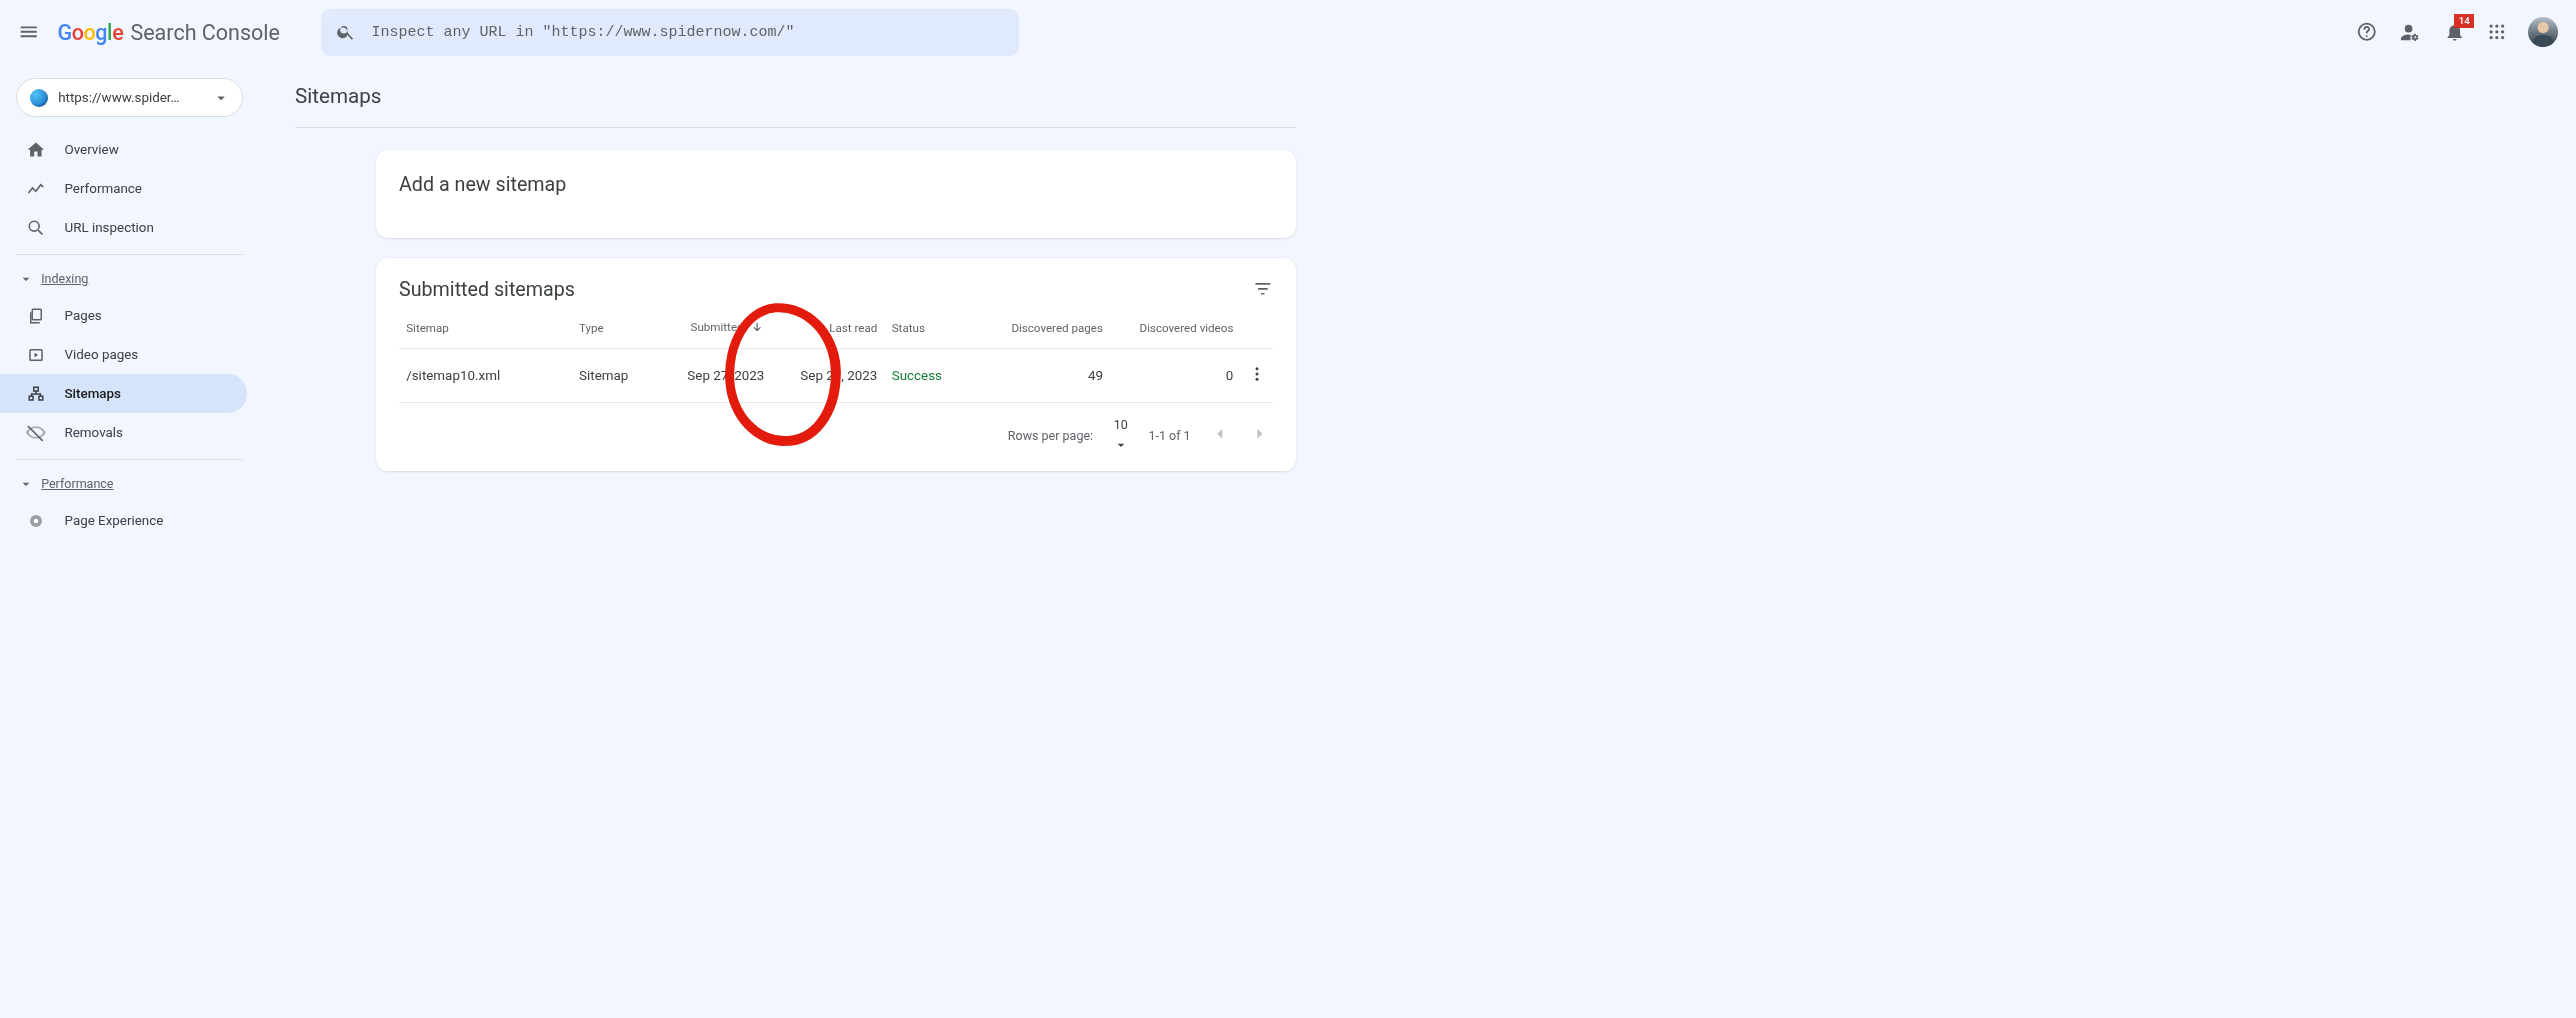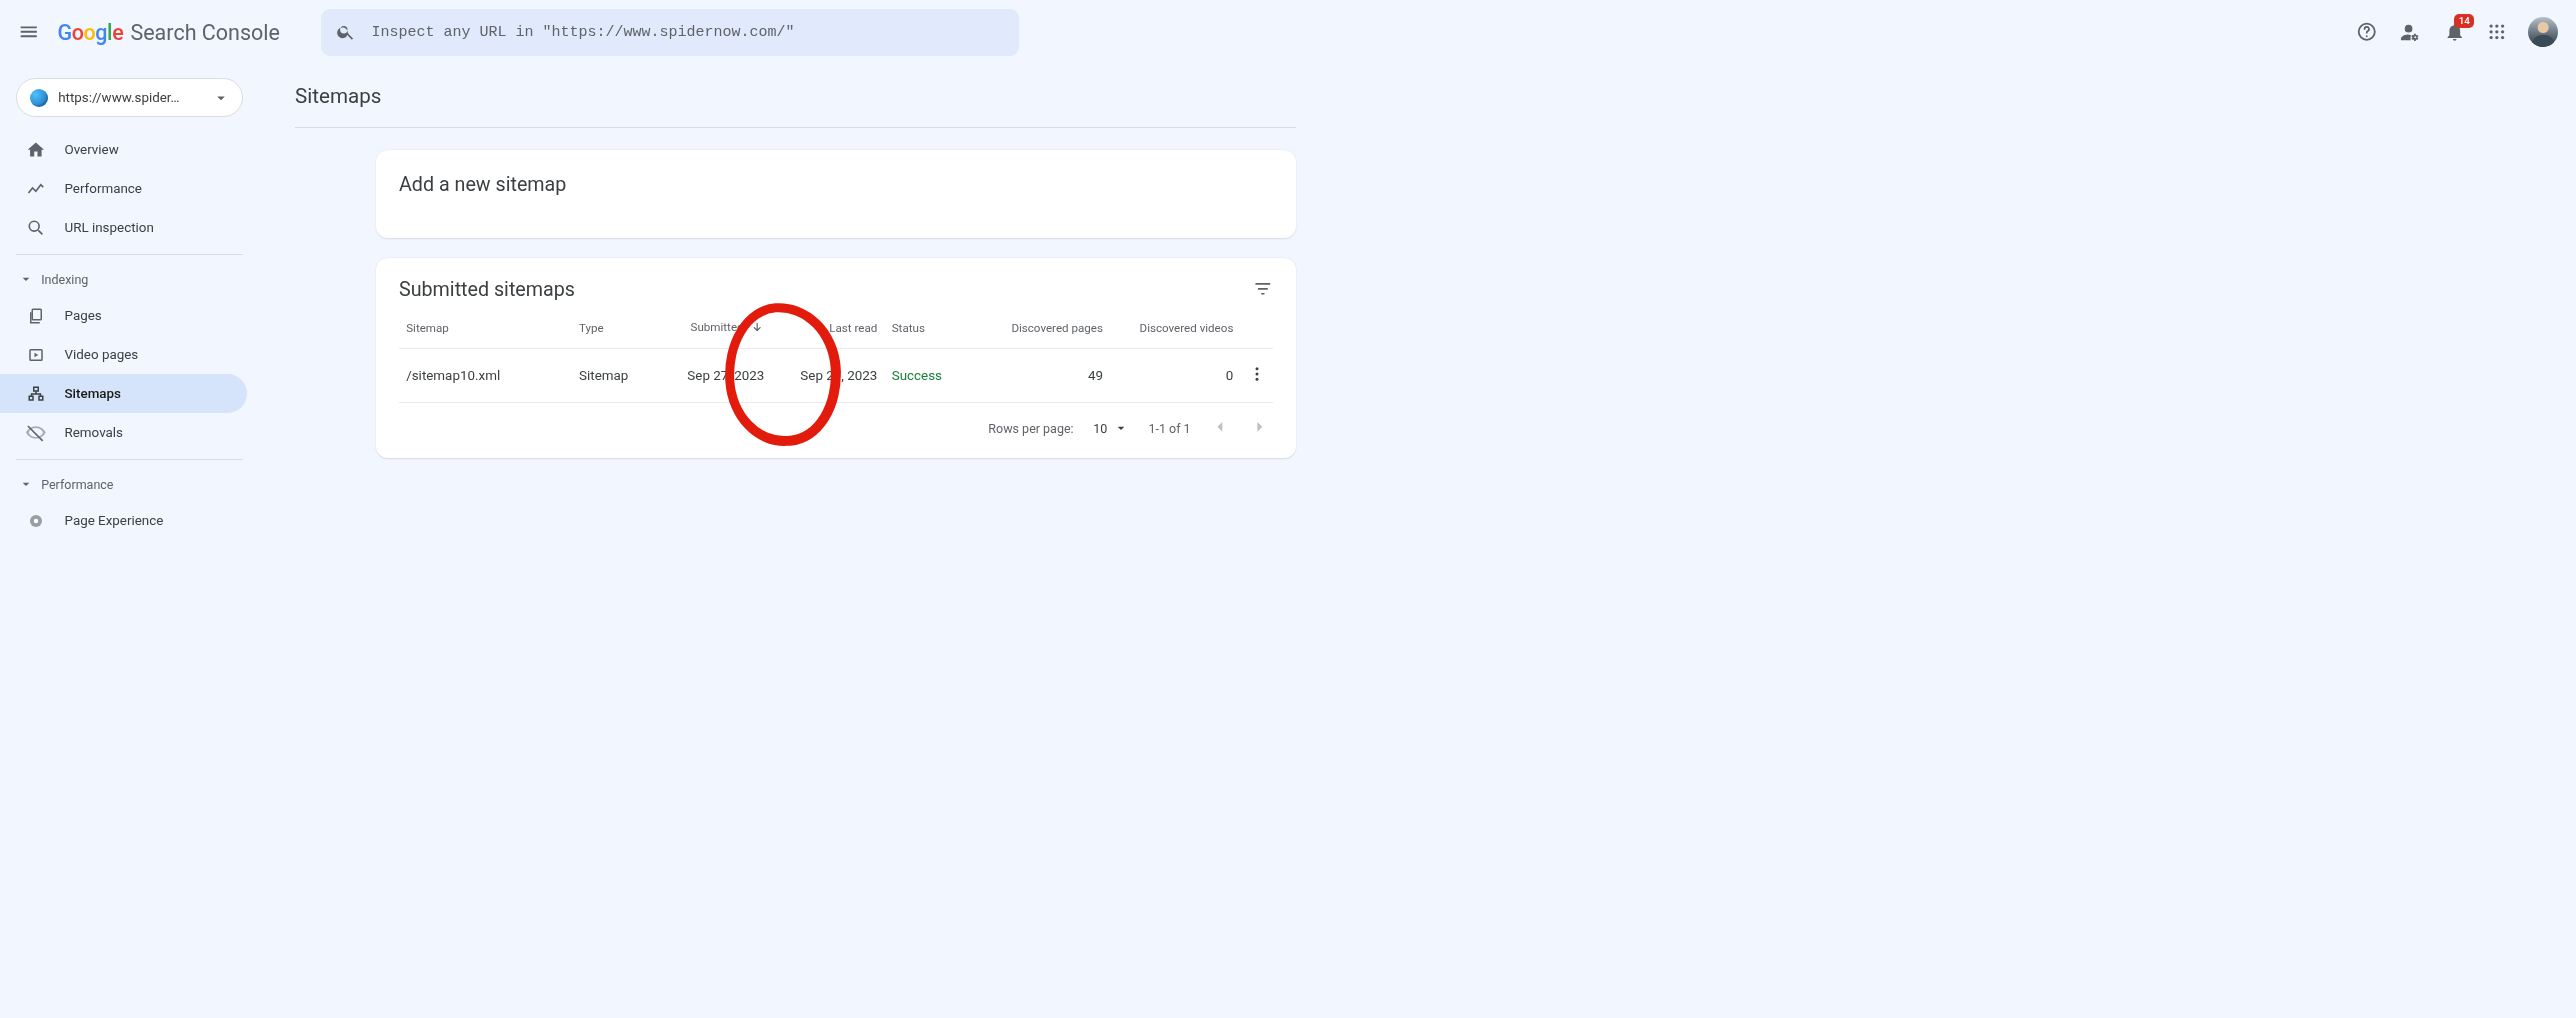--- a/index.html
+++ b/index.html
@@ -57,21 +57,21 @@
     border:none;background:transparent;outline:none;
     font-size:15px;color:var(--muted);width:100%;font-family:Liberation Mono, monospace;
   }
   .searchbar input::placeholder{color:var(--muted);}
 
   .header-spacer{flex:1;}
   .header-icons{display:flex;align-items:center;gap:21.5px;color:#5f6368;}
   .icon-btn{display:flex;align-items:center;justify-content:center;position:relative;}
   .badge{
     position:absolute;top:-7.2px;right:-9px;
-    background:var(--red);color:#fff;border-radius:5px;
+    background:var(--red);color:#fff;border-radius:0;
     font-size:9.8px;font-weight:500;padding:0.9px 4.5px;line-height:12.5px;
   }
   .avatar{
     width:30px;height:30px;border-radius:50%;
     background:linear-gradient(180deg,#b7c0c8 0%,#6d7a86 50%,#2d3a45 100%);
     position:relative;overflow:hidden;
   }
   .avatar::before{content:"";position:absolute;left:50%;top:18%;width:10.7px;height:10.7px;border-radius:50%;background:#e9c8a8;transform:translateX(-50%);}
   .avatar::after{content:"";position:absolute;left:50%;bottom:-3.6px;width:21.5px;height:16px;border-radius:9px 9px 0 0;background:#3a4a57;transform:translateX(-50%);}
 
@@ -115,22 +115,22 @@
     color:#3c4043;font-size:13.4px;
     border-radius:0 19.7px 19.7px 0;
     margin-right:12.5px;
   }
   .nav-item .nav-icon{width:21.5px;display:flex;justify-content:center;color:#5f6368;}
   .nav-item.selected{background:var(--selected);color:#1a1a1a;font-weight:500;}
   .nav-item.selected .nav-icon{color:#3c4043;}
 
   .nav-divider{height:0.9px;background:var(--border);margin:7.2px 16px;}
   .nav-group{
-    display:flex;align-items:center;gap:7.2px;
-    padding:9px 18px;font-size:12.5px;color:var(--muted);
+    display:flex;gap:7.2px;
+    padding:9px 18px;font-size:12.5px;color:var(--muted);text-decoration:underline;
   }
 
   
   .page-title-row{
     display:flex;align-items:center;height:64px;
     border-bottom:0.9px solid var(--border);
     font-size:20.6px;color:#3c4043;
     margin-bottom:21.5px;
   }
 
@@ -174,21 +174,21 @@
     font-size:13.4px;color:#3c4043;padding:16px 7.2px;
     border-bottom:0.9px solid #e8eaed;white-space:nowrap;
   }
   .success{color:var(--green);}
   .row-menu{color:#5f6368;text-align:center;width:27px;}
 
   .pager{
     display:flex;align-items:center;justify-content:flex-end;
     gap:19.7px;padding:14.3px 3.6px 18px 3.6px;color:var(--muted);font-size:12.5px;
   }
-  .pager .rpp-val{display:flex;align-items:center;gap:5.4px;color:#3c4043;}
+  .pager .rpp-val{display:flex;align-items:center;gap:5.4px;color:#3c4043;flex-direction:column;}
   .pager .chev{color:#bdc1c6;}
 
   
   .annotation{
     position:absolute;pointer-events:none;
     width:116px;height:143px;
     border:9px solid #e31b0c;
     border-radius:50% 55% 50% 52% / 55% 50% 55% 50%;
     transform:rotate(-4deg);
     border-right-width:10.7px;border-bottom-width:10.7px;

